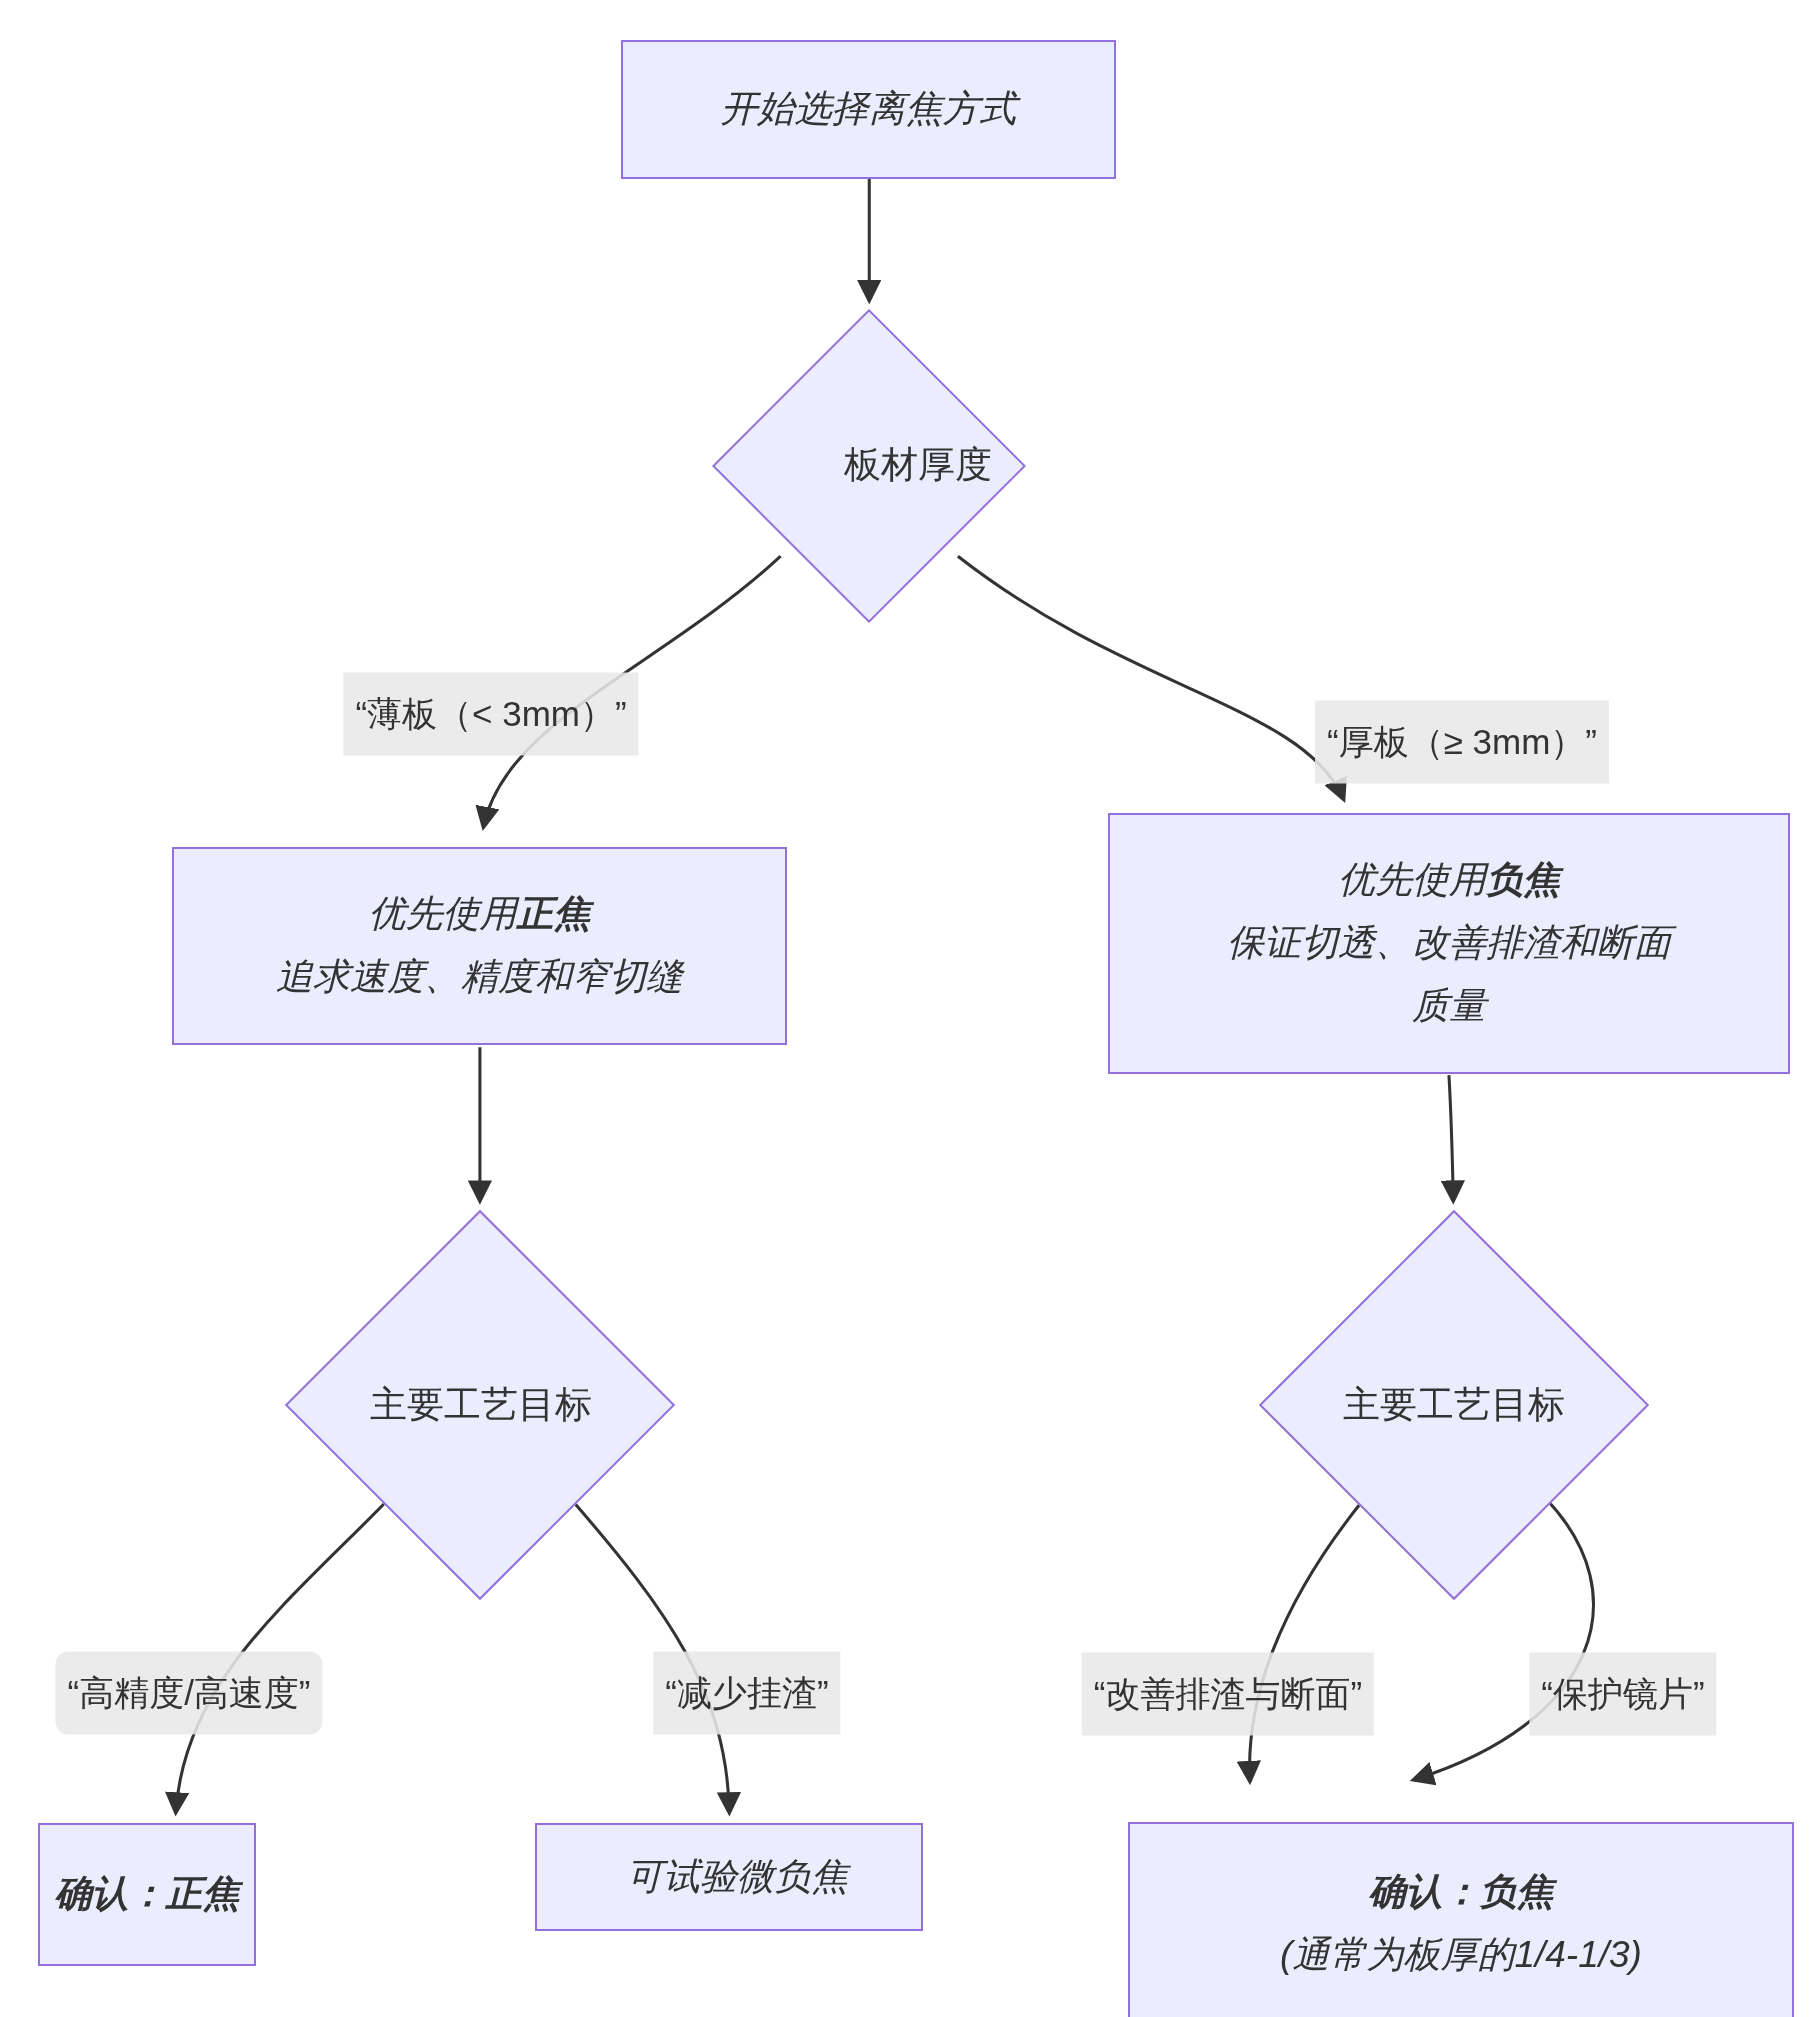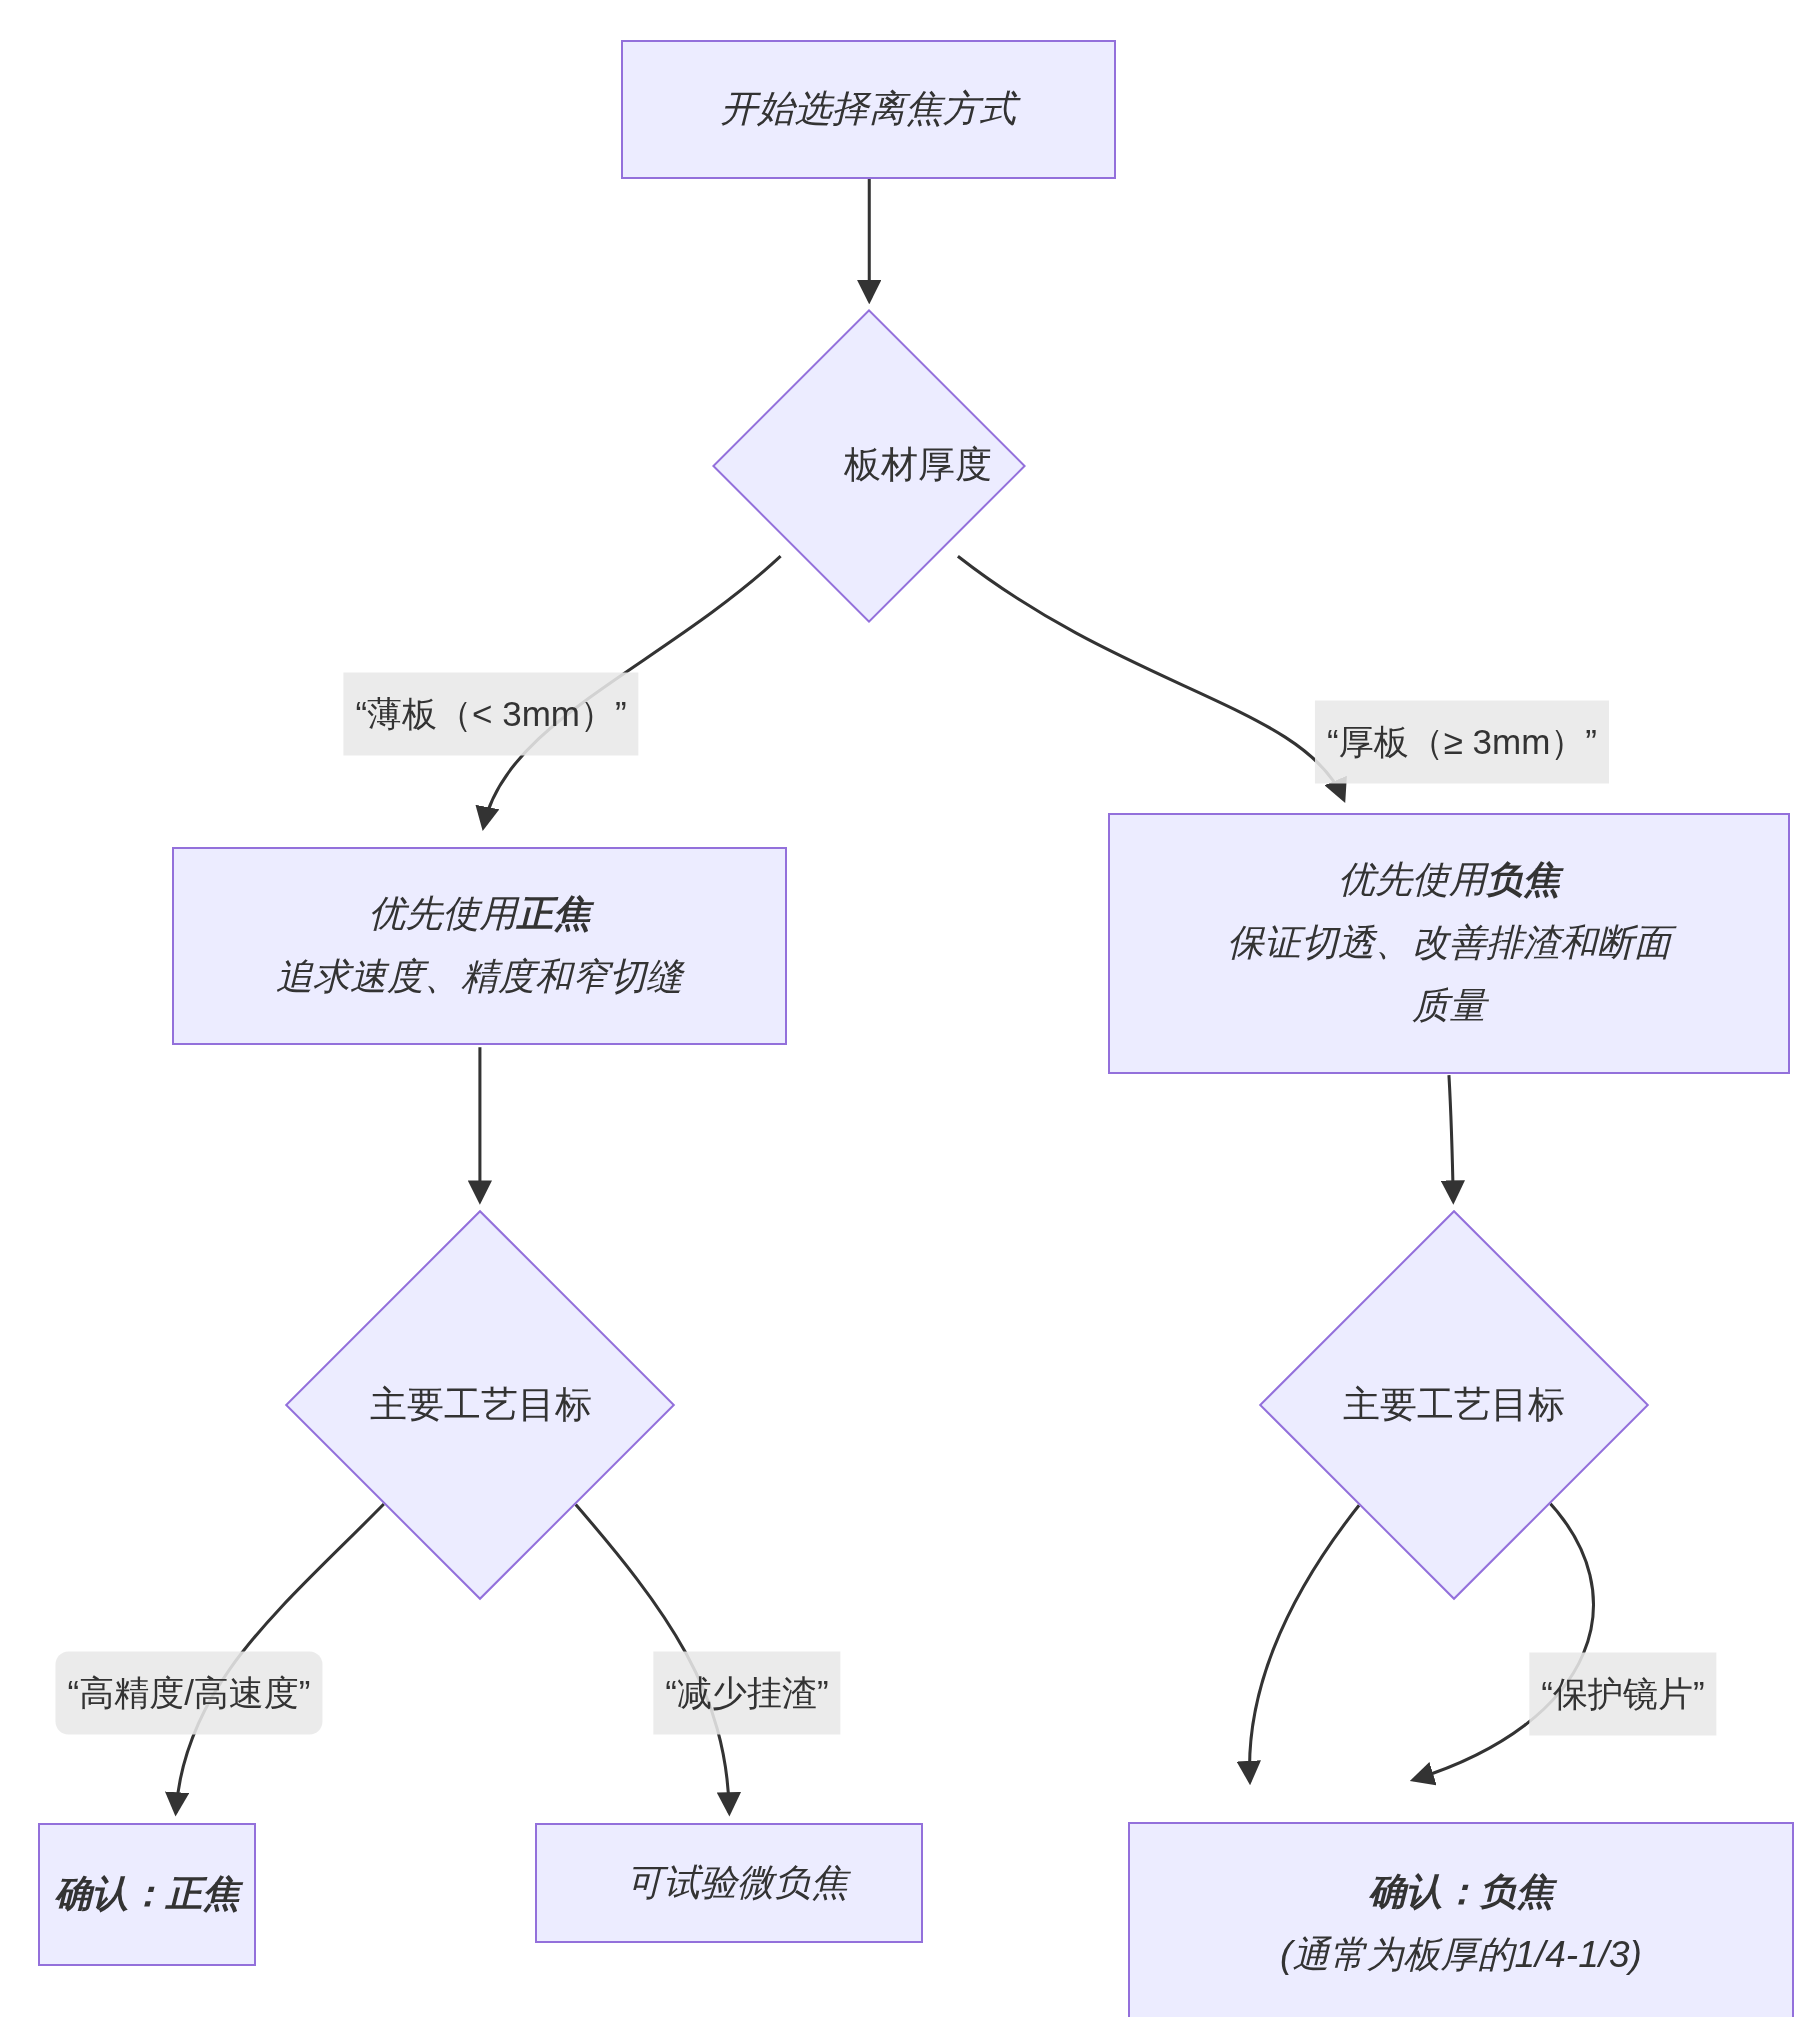--- a/index.html
+++ b/index.html
@@ -102,27 +102,28 @@
   </div>
 
   <div class="diamond" style="left:342px;top:1267px;width:276px;height:276px;"></div>
   <div class="diamond-label" style="left:481px;top:1405px;">主要工艺目标</div>
 
   <div class="diamond" style="left:1316px;top:1267px;width:276px;height:276px;"></div>
   <div class="diamond-label" style="left:1454px;top:1405px;">主要工艺目标</div>
 
   <div class="edge-label" style="left:189px;top:1693px;border-radius:13px;">“高精度/高速度”</div>
   <div class="edge-label" style="left:747px;top:1693px;">“减少挂渣”</div>
+  <div class="edge-label" style="left:1228px;top:1694px;">“改善排渣与断面”</div>
   <div class="edge-label" style="left:1623px;top:1694px;">“保护镜片”</div>
 
   <div class="node" style="left:38px;top:1823px;width:218px;height:143px;">
     <div class="b">确认：正焦</div>
   </div>
 
-  <div class="node" style="left:535px;top:1823px;width:388px;height:120px;padding-left:16px;">
+  <div class="node" style="left:535px;top:1823px;width:388px;height:108px;padding-left:16px;">
     <div>可试验微负焦</div>
   </div>
 
   <div class="node" style="left:1128px;top:1792px;width:666px;height:203px;margin-top:30px;">
     <div class="b">确认：负焦</div>
     <div>(通常为板厚的1/4-1/3)</div>
   </div>
 
 </div>
 

